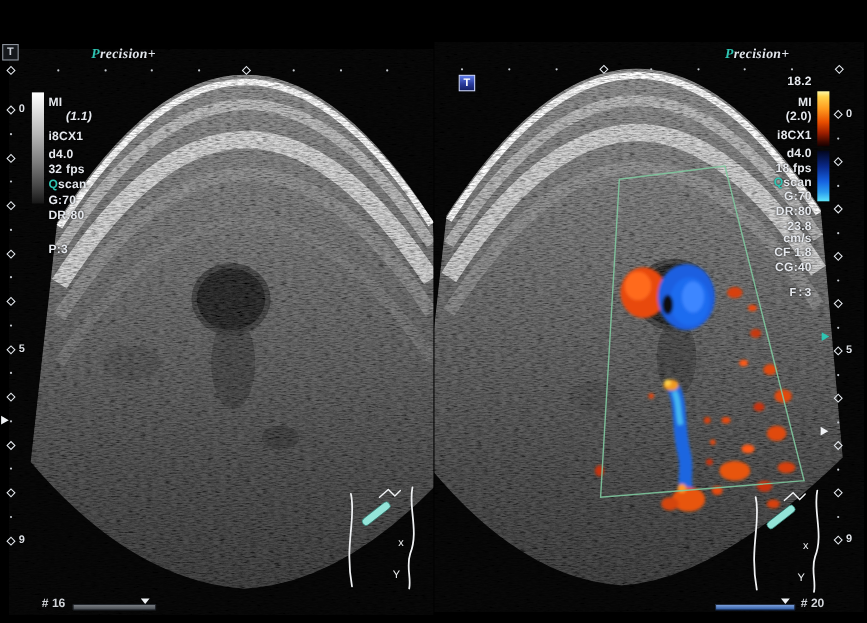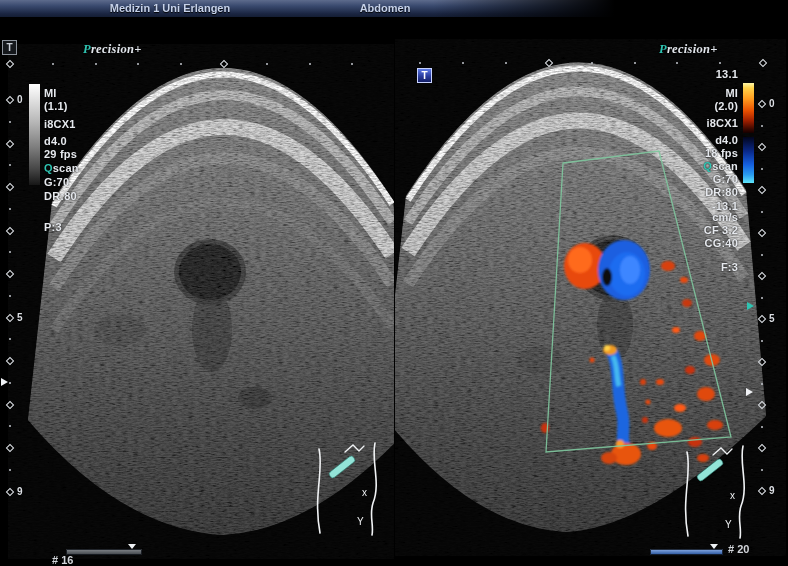--- a/index.html
+++ b/index.html
@@ -54,24 +54,20 @@
   .down-tri{position:absolute;top:544px;width:0;height:0;z-index:6;
     border-left:4px solid transparent;border-right:4px solid transparent;border-top:5px solid #eef1f4;}
   .frame-label{position:absolute;top:543px;color:#d2d5da;font-size:11px;font-weight:bold;z-index:5;}
   svg{position:absolute;left:0;top:30px;z-index:1;}
 </style>
 </head>
 <body>
 
 <div id="stage">
 
-  <div id="titlebar">
-    <div class="tb-label" style="left:60px;width:220px;text-align:center;">Medizin 1 Uni Erlangen</div>
-    <div class="tb-label" style="left:320px;width:130px;text-align:center;">Abdomen</div>
-  </div>
 
   <svg width="788" height="536" viewBox="0 0 788 536">
     <defs>
       <filter id="speck" x="-5%" y="-5%" width="110%" height="110%">
         <feTurbulence type="fractalNoise" baseFrequency="0.18 0.8" numOctaves="3" seed="7" result="n"></feTurbulence>
         <feColorMatrix in="n" type="matrix" values="1.1 1.1 1.1 0 -1  1.1 1.1 1.1 0 -1  1.1 1.1 1.1 0 -1  0 0 0 0 1" result="g"></feColorMatrix>
         <feComposite in="SourceGraphic" in2="g" operator="arithmetic" k1="0.85" k2="0.35" k3="0.03" k4="0"></feComposite>
       </filter>
       <filter id="soft" x="-20%" y="-20%" width="140%" height="140%">
         <feGaussianBlur stdDeviation="1.3"></feGaussianBlur>
@@ -174,24 +170,24 @@
       <text x="730" y="469" fill="#eef0f2" font-size="10">x</text>
       <text x="725" y="498" fill="#eef0f2" font-size="10">Y</text>
     </g>
   </svg>
 
   <div class="t-icon" style="left:2px;top:40px;">T</div>
   <span class="precision" style="left:83px;top:42px;">Precision+</span>
   <div id="graybar"></div>
 
   <div class="param" style="left:44px;top:87px;">MI</div>
-  <div class="param" style="left:44px;top:100px;">(1.1)</div>
+  <div class="param" style="left:60px;top:100px;font-style:italic;">(1.1)</div>
   <div class="param" style="left:44px;top:118px;">i8CX1</div>
   <div class="param" style="left:44px;top:135px;">d4.0</div>
-  <div class="param" style="left:44px;top:148px;">29 fps</div>
+  <div class="param" style="left:44px;top:148px;">32 fps</div>
   <div class="param qscan" style="left:44px;top:162px;">Qscan</div>
   <div class="param" style="left:44px;top:176px;">G:70</div>
   <div class="param" style="left:44px;top:190px;">DR:80</div>
   <div class="param" style="left:44px;top:221px;">P:3</div>
 
   <div class="ruler">
       <div class="mark diamond" style="left: 10px; top: 64px;"></div>
       <div class="mark dot" style="left: 52.8px; top: 64px;"></div>
       <div class="mark dot" style="left: 95.6px; top: 64px;"></div>
       <div class="mark dot" style="left: 138.4px; top: 64px;"></div>
@@ -220,43 +216,43 @@
       <div class="mark dot" style="left: 10px; top: 382.75px;"></div>
       <div class="mark diamond" style="left: 10px; top: 404.5px;"></div>
       <div class="mark dot" style="left: 10px; top: 426.25px;"></div>
       <div class="mark diamond" style="left: 10px; top: 448px;"></div>
       <div class="mark dot" style="left: 10px; top: 469.75px;"></div>
       <div class="mark diamond" style="left: 10px; top: 491.5px;"></div>
       <div class="mark-label" style="left: 17px; top: 485.5px;">9</div>
     </div>
   <div class="arrow-r" style="left:1px;top:378px;"></div>
 
-  <div class="frame-label" style="left:52px;margin-top:11px;"># 16</div>
+  <div class="frame-label" style="left:38px;"># 16</div>
   <div class="cine gray" style="left:66px;width:76px;"></div>
   <div class="down-tri" style="left:128px;"></div>
 
   <div class="t-icon active" style="left:417px;top:68px;">T</div>
   <span class="precision" style="left:659px;top:42px;">Precision+</span>
   <div id="cbar-top"></div>
   <div id="cbar-bot"></div>
 
-  <div class="param r" style="top:68px;">13.1</div>
+  <div class="param r" style="top:68px;">18.2</div>
   <div class="param r" style="top:87px;">MI</div>
   <div class="param r" style="top:100px;">(2.0)</div>
   <div class="param r" style="top:117px;">i8CX1</div>
   <div class="param r" style="top:134px;">d4.0</div>
   <div class="param r" style="top:147px;">18 fps</div>
   <div class="param r qscan" style="top:160px;">Qscan</div>
   <div class="param r" style="top:173px;">G:70</div>
   <div class="param r" style="top:186px;">DR:80</div>
-  <div class="param r" style="top:200px;">-13.1</div>
+  <div class="param r" style="top:200px;">-23.8</div>
   <div class="param r" style="top:211px;">cm/s</div>
-  <div class="param r" style="top:224px;">CF 3.2</div>
+  <div class="param r" style="top:224px;">CF 1.8</div>
   <div class="param r" style="top:237px;">CG:40</div>
-  <div class="param r" style="top:261px;">F:3</div>
+  <div class="param r" style="top:261px;font-family:Liberation Mono, monospace;">F:3</div>
 
   <div class="ruler">
       <div class="mark dot" style="left: 420px; top: 63px;"></div>
       <div class="mark dot" style="left: 462.9px; top: 63px;"></div>
       <div class="mark dot" style="left: 505.8px; top: 63px;"></div>
       <div class="mark diamond" style="left: 548.7px; top: 63px;"></div>
       <div class="mark dot" style="left: 591.6px; top: 63px;"></div>
       <div class="mark dot" style="left: 634.5px; top: 63px;"></div>
       <div class="mark dot" style="left: 677.4px; top: 63px;"></div>
       <div class="mark dot" style="left: 720.3px; top: 63px;"></div>

